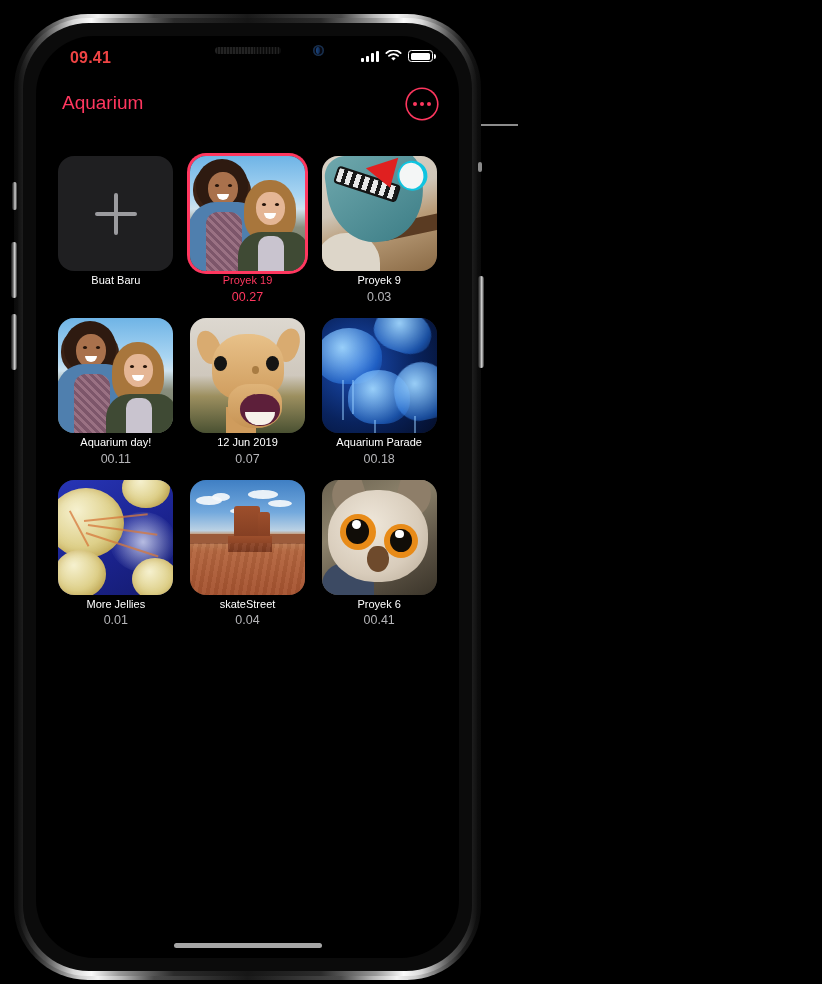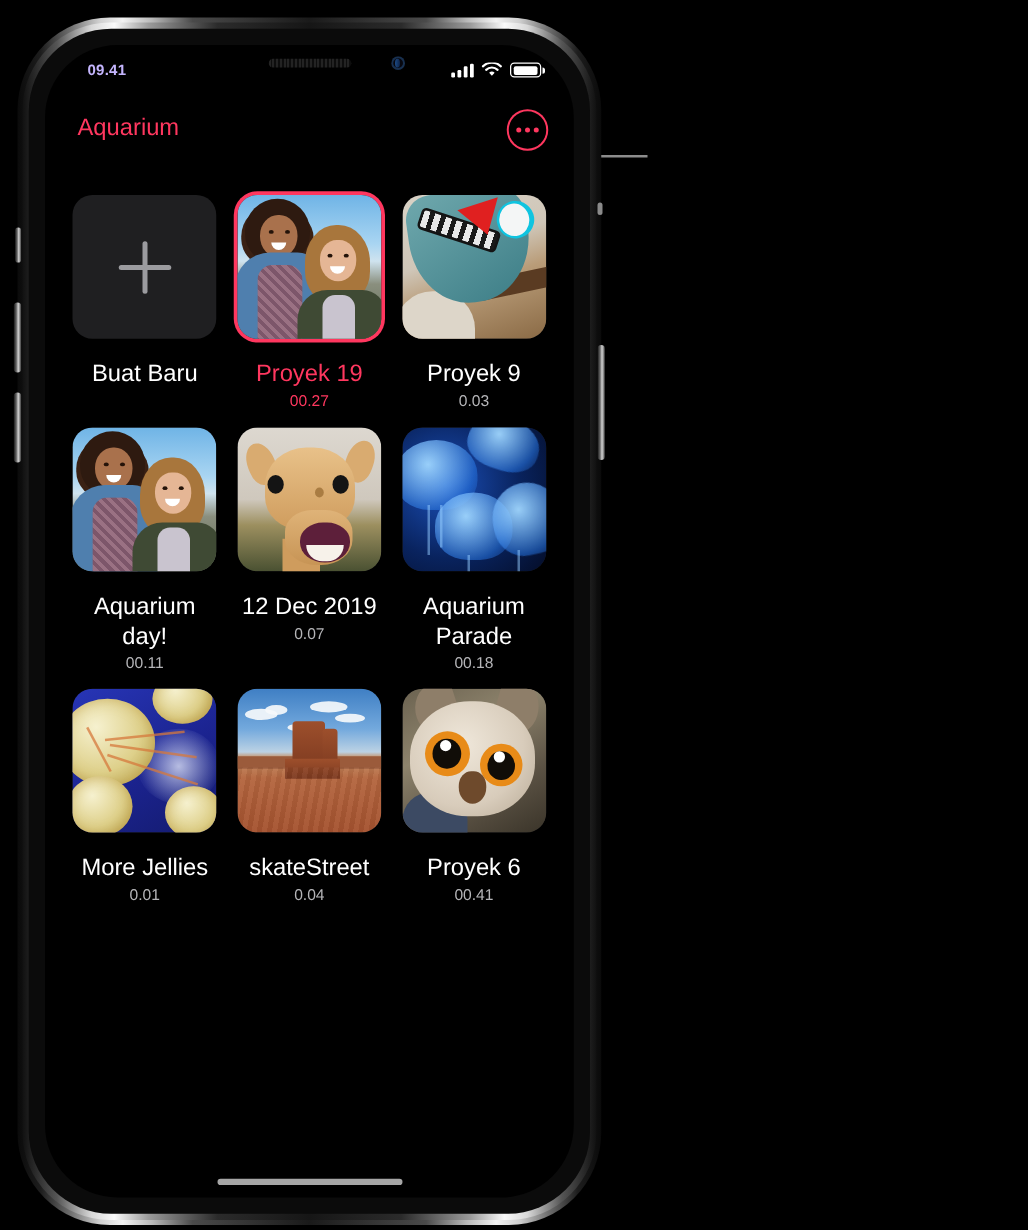--- a/index.html
+++ b/index.html
@@ -56,22 +56,22 @@
             background:repeating-linear-gradient(90deg,#232323 0 1.5px,#0d0d0d 1.5px 3px); }
   .camera{ position:absolute; right:20px; top:9px; width:11px; height:11px;
            border-radius:50%; background:#08080f;
            box-shadow:inset 0 0 0 1.6px #18304f; }
   .camera::after{ content:""; position:absolute; left:3.2px; top:1.6px;
            width:4.4px; height:7.6px; border-radius:50%;
            background:linear-gradient(90deg,#1d4b86,#0c2349); }
 
   
   .statusbar{ position:absolute; top:0; left:0; right:0; height:44px; z-index:20; }
-  .sb-time{ position:absolute; left:34px; top:13px; color:#c4b5fd;
-            font-size:12px; font-weight:700; letter-spacing:.2px; }
+  .sb-time{ position:absolute; left:34px; top:13px; color:#ef4444;
+            font-size:16px; font-weight:700; letter-spacing:.2px; }
   .sb-right{ position:absolute; right:26px; top:14px; display:flex;
              align-items:center; gap:6px; }
   .bars{ display:flex; align-items:flex-end; gap:2px; height:12px; }
   .bars i{ display:block; width:3px; background:#fff; border-radius:1px; }
   .bars i:nth-child(1){ height:4px; } .bars i:nth-child(2){ height:6.5px; }
   .bars i:nth-child(3){ height:9px; } .bars i:nth-child(4){ height:11.5px; }
   .batt{ position:relative; width:25px; height:12px; border:1.4px solid #fff;
          border-radius:3.4px; }
   .batt::after{ content:""; position:absolute; right:-3.6px; top:3.4px;
          width:2px; height:5px; border-radius:0 2px 2px 0; background:#fff; }
@@ -90,21 +90,21 @@
 
   
   .grid{ position:absolute; top:104px; left:0; right:0; bottom:0;
          padding:16px 22px 0 22px; display:grid;
          grid-template-columns:repeat(3,1fr); gap:14px 16px;
          align-content:start; }
   .cell{ display:flex; flex-direction:column; align-items:center; }
   .thumb{ position:relative; width:115px; height:115px; border-radius:16px;
           overflow:hidden; background:#1c1c1e; }
   .cell.selected .thumb{ box-shadow:0 0 0 3px #ff375f; }
-  .cell-title{ margin-top:17px; font-size:19px; color:#fff; text-align:center;
+  .cell-title{ margin-top:3px; font-size:11px; color:#fff; text-align:center;
                line-height:1.25; max-width:132px; }
   .cell-sub{ margin-top:2px; font-size:12.5px; color:#b5b5b8; }
   .cell.selected .cell-title, .cell.selected .cell-sub{ color:#ff375f; }
   .cell.newproj .thumb{ background:#1f1f21; display:flex;
                         align-items:center; justify-content:center; }
   .plus{ position:relative; width:42px; height:42px; }
   .plus::before,.plus::after{ content:""; position:absolute; background:#9b9b9f;
                               border-radius:2px; }
   .plus::before{ left:0; right:0; top:19px; height:4px; }
   .plus::after{ top:0; bottom:0; left:19px; width:4px; }
@@ -376,21 +376,21 @@
               <div class="c-neck"></div>
               <div class="c-head"></div>
               <div class="c-snout"></div>
               <div class="c-mouth"></div>
                 <div class="c-teeth"></div>
               <div class="c-eye l"></div>
                 <div class="c-eye r"></div>
               <div class="c-nostril"></div>
             </div>
           </div>
-          <div class="cell-title">12 Dec 2019</div>
+          <div class="cell-title">12 Jun 2019</div>
           <div class="cell-sub">0.07</div>
         </div>
 
         <div class="cell">
           <div class="thumb">
             <div class="art art-jelly">
               <div class="j-bell j1"></div>
               <div class="j-bell j2"></div>
               <div class="j-bell j3"></div>
               <div class="j-bell j4"></div>

